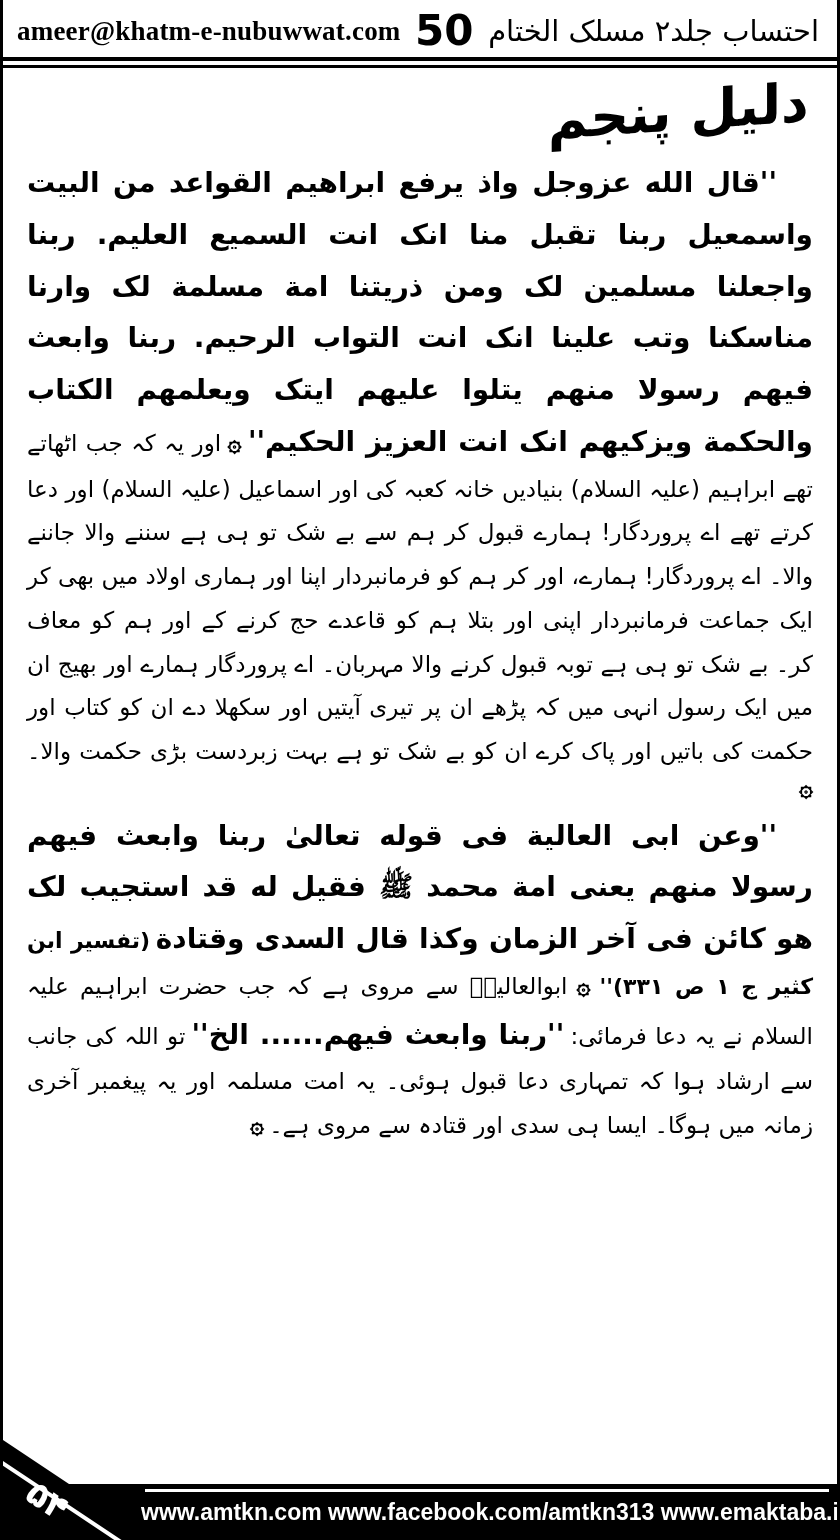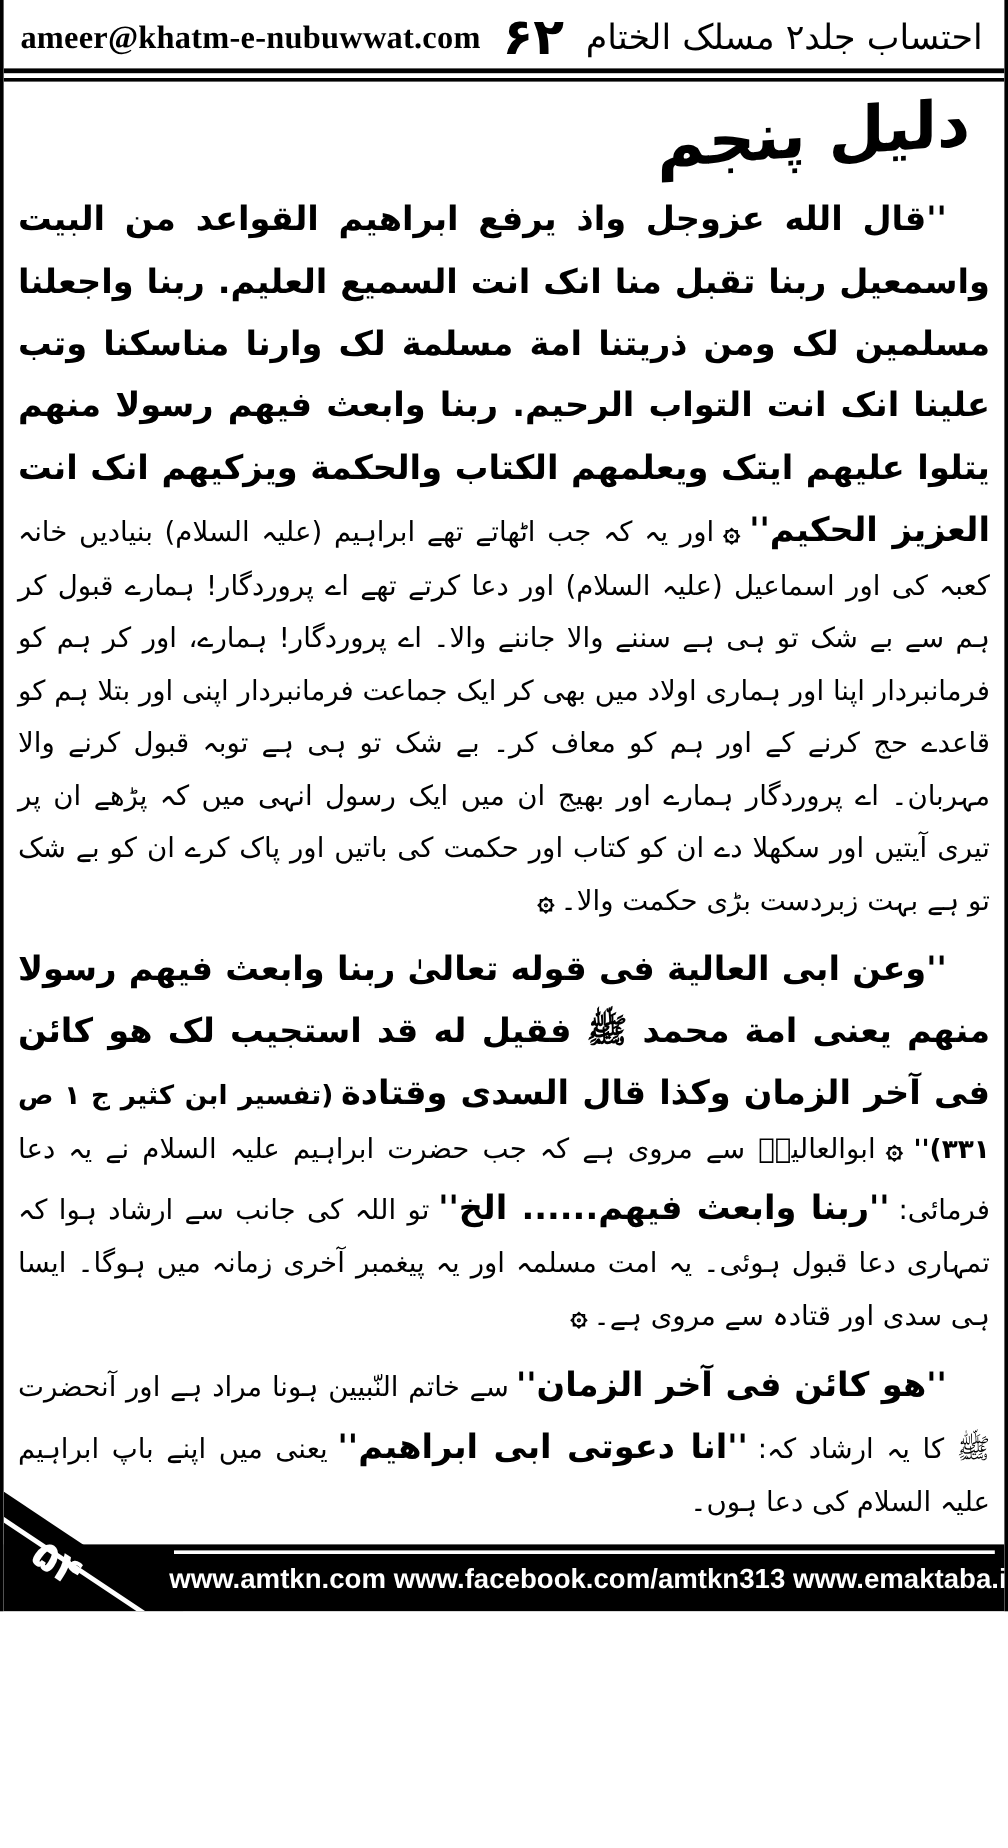--- a/index.html
+++ b/index.html
@@ -1,21 +1,21 @@
 <!DOCTYPE html>
 <html lang="ur"><head>
 <meta charset="utf-8">
 <style>
   * { box-sizing: border-box; }
   html, body { margin: 0; padding: 0; }
   body { background: #ffffff; }
 
   .page {
     width: 840px;
-    height: 1343px;
+    height: 1540px;
     margin: 0 auto;
     position: relative;
     overflow: hidden;
     background: #ffffff;
     color: #000000;
     border-left: 3px solid #000;
     border-right: 3px solid #000;
     font-family: "DejaVu Sans", sans-serif;
   }
 
@@ -57,21 +57,21 @@
     font-weight: bold;
     font-size: 54px;
     letter-spacing: 2px;
     transform: skewY(-4deg);
   }
 
   
   .body {
     direction: rtl;
     text-align: justify;
-    padding: 14px 12px 0;
+    padding: 14px 24px 0;
   }
   .para { margin: 0 0 8px; text-indent: 36px; }
   .arabic  { font-weight: bold; font-size: 28px; line-height: 1.85; }
   .ref     { font-weight: bold; font-size: 22px; line-height: 1.8; }
   .urdu    { font-size: 23px;  line-height: 1.9; }
   .ornament { font-size: 24px; font-weight: bold; }
 
   
   .footer {
     position: absolute;
@@ -120,21 +120,21 @@
     transform: rotate(33.7deg);
   }
 </style>
 </head>
 <body>
 
 <div class="page">
 
   <header class="header">
     <div class="header-email">ameer@khatm-e-nubuwwat.com</div>
-    <div class="header-page">۶۲</div>
+    <div class="header-page">50</div>
     <div class="header-title">احتساب جلد۲ مسلک الختام</div>
   </header>
 
   <div class="rule-thick"></div>
   <div class="rule-thin"></div>
 
   <div class="chapter-title">
     <span class="chapter-title-text">دلیل پنجم</span>
   </div>
 
@@ -151,26 +151,20 @@
     <p class="para">
       <span class="arabic">''وعن ابی العالية فی قوله تعالیٰ ربنا وابعث فيهم رسولا منهم يعنی امة محمد ﷺ فقيل له قد استجيب لک هو کائن فی آخر الزمان وکذا قال السدی وقتادة</span>
       <span class="ref">(تفسیر ابن کثیر ج ۱ ص ۳۳۱)''</span>
       <span class="ornament">۞</span>
       <span class="urdu">ابوالعالیہؒ سے مروی ہے کہ جب حضرت ابراہیم علیہ السلام نے یہ دعا فرمائی:</span>
       <span class="arabic">''ربنا وابعث فيهم...... الخ''</span>
       <span class="urdu">تو اللہ کی جانب سے ارشاد ہوا کہ تمہاری دعا قبول ہوئی۔ یہ امت مسلمہ اور یہ پیغمبر آخری زمانہ میں ہوگا۔ ایسا ہی سدی اور قتادہ سے مروی ہے۔</span>
       <span class="ornament">۞</span>
     </p>
 
-    <p class="para">
-      <span class="arabic">''هو کائن فی آخر الزمان''</span>
-      <span class="urdu">سے خاتم النّبیین ہونا مراد ہے اور آنحضرت ﷺ کا یہ ارشاد کہ:</span>
-      <span class="arabic">''انا دعوتی ابی ابراهیم''</span>
-      <span class="urdu">یعنی میں اپنے باپ ابراہیم علیہ السلام کی دعا ہوں۔</span>
-    </p>
 
   </main>
 
   <footer class="footer">
     <div class="footer-line"></div>
     <div class="footer-links">www.amtkn.com  www.facebook.com/amtkn313  www.emaktaba.info</div>
     <div class="footer-corner">
       <div class="corner-stripe"></div>
       <span class="corner-number">۵۴</span>
     </div>

